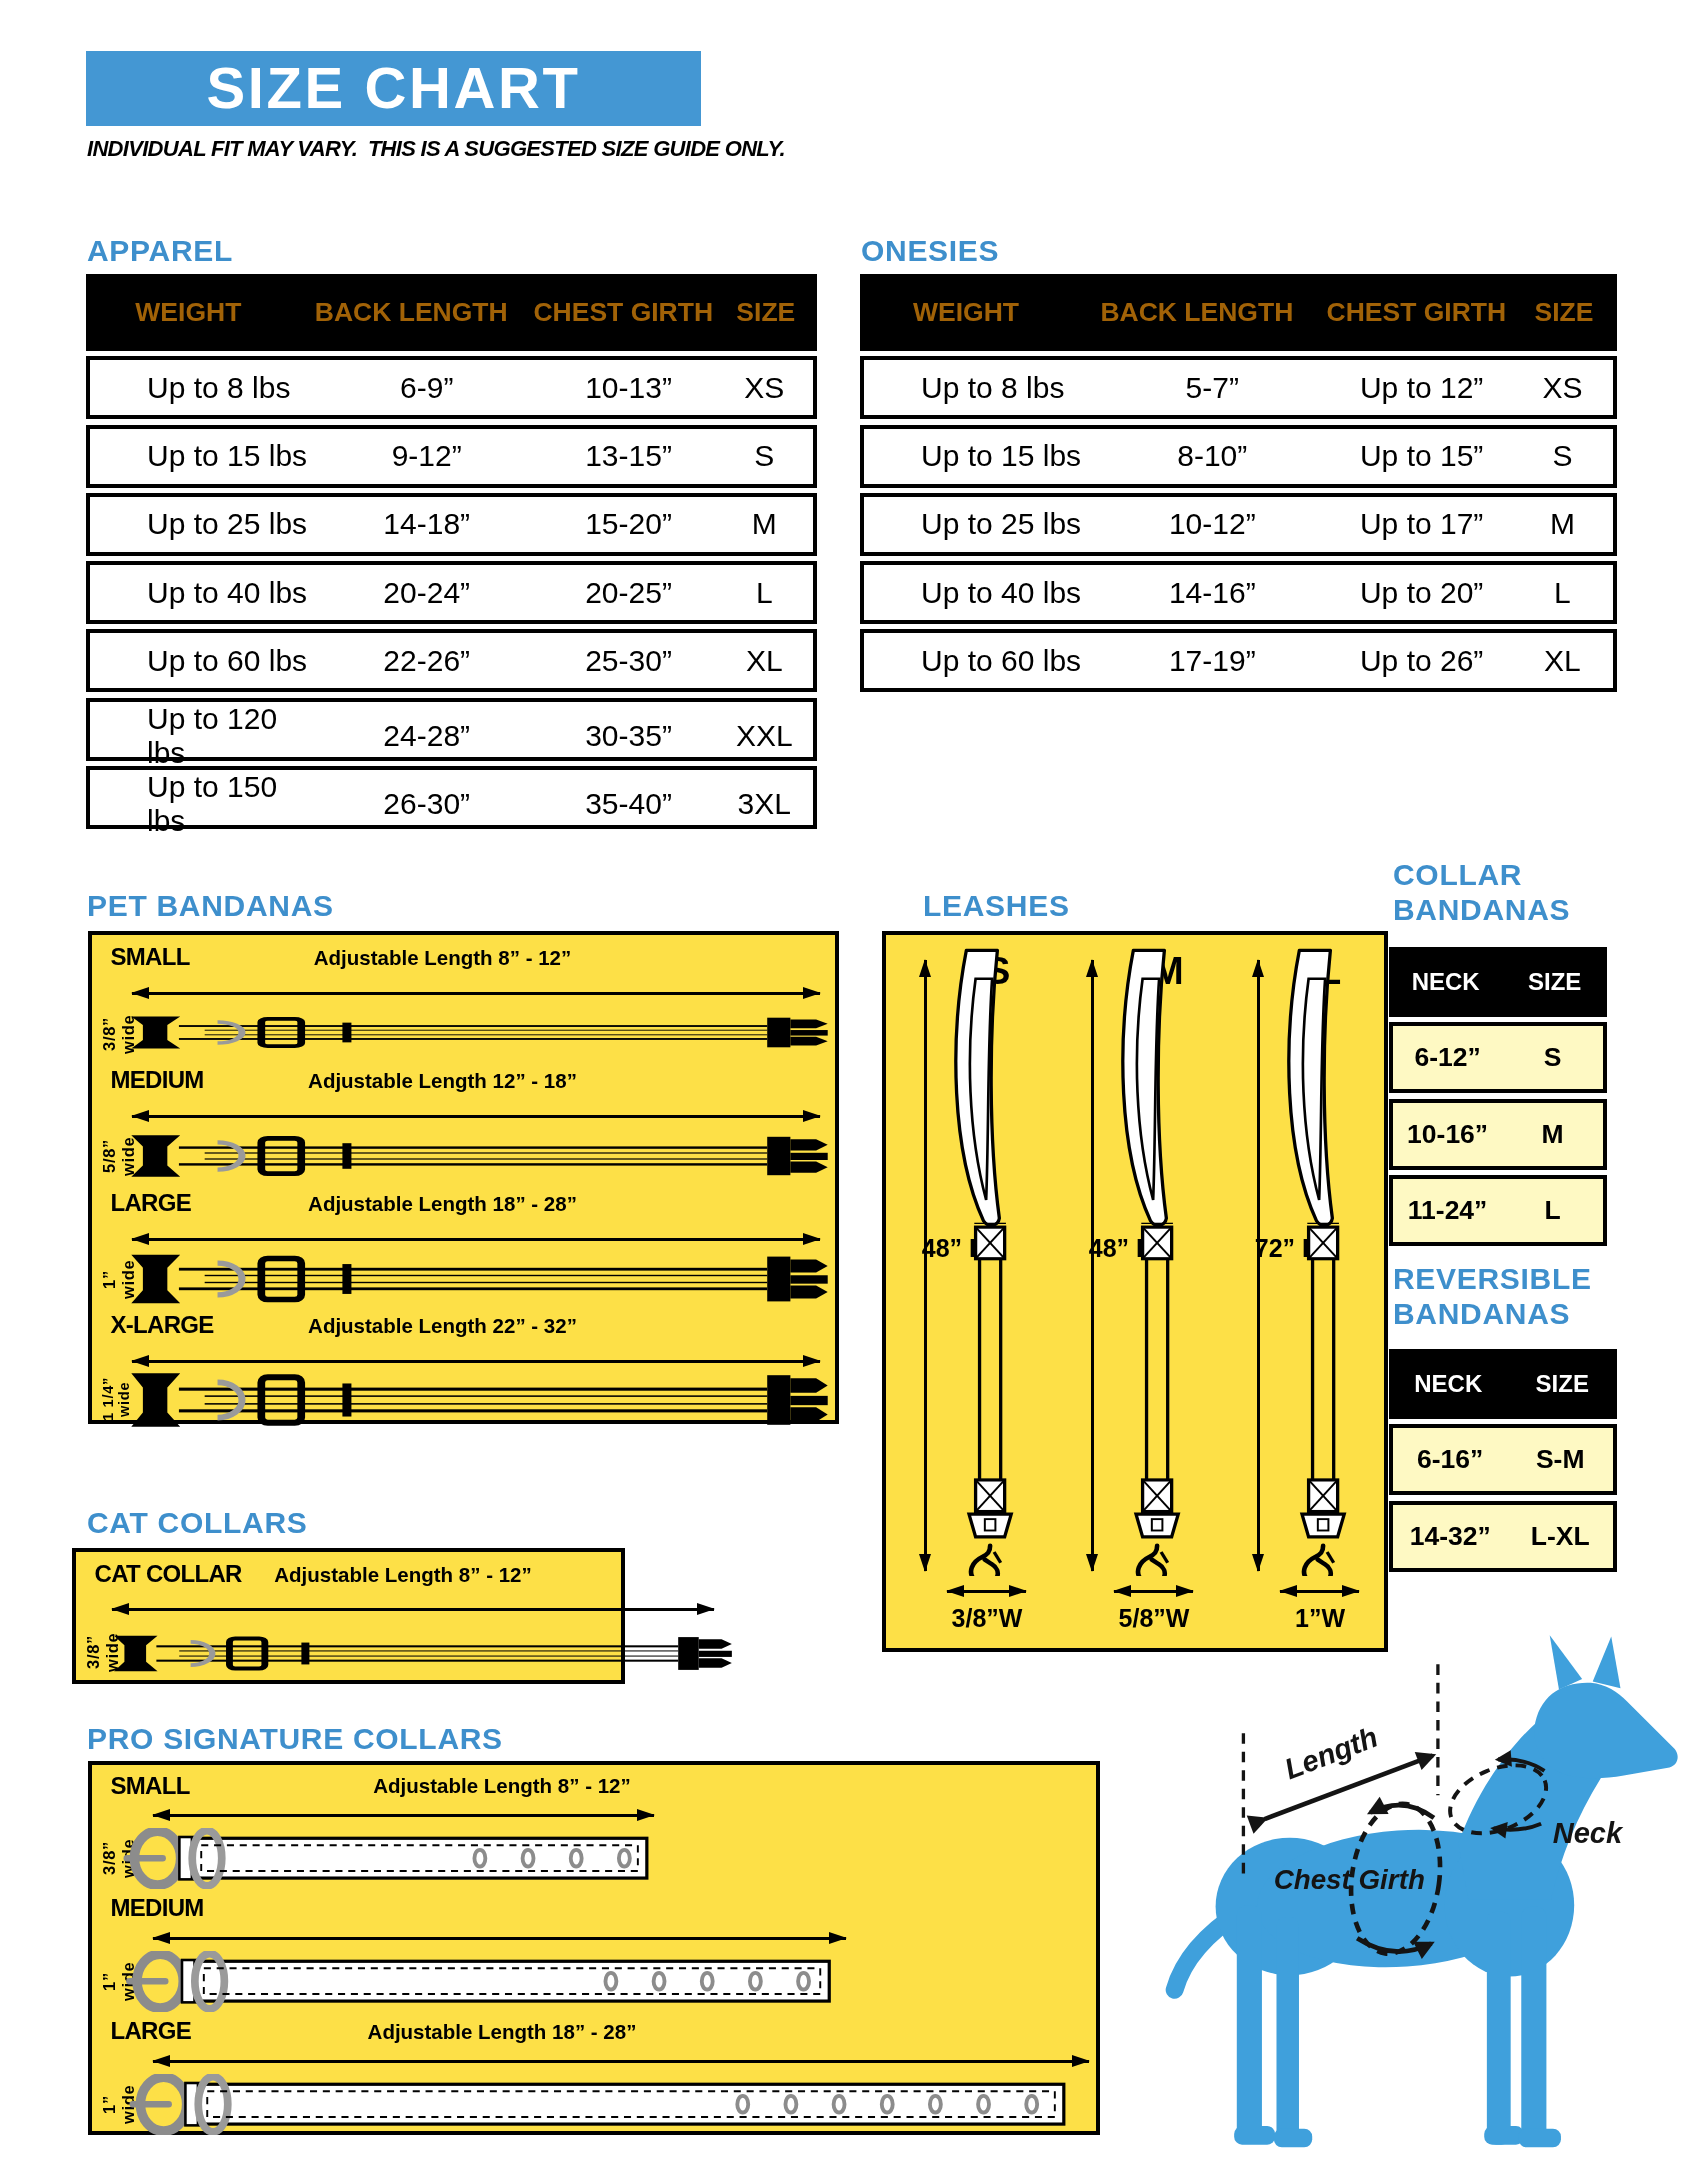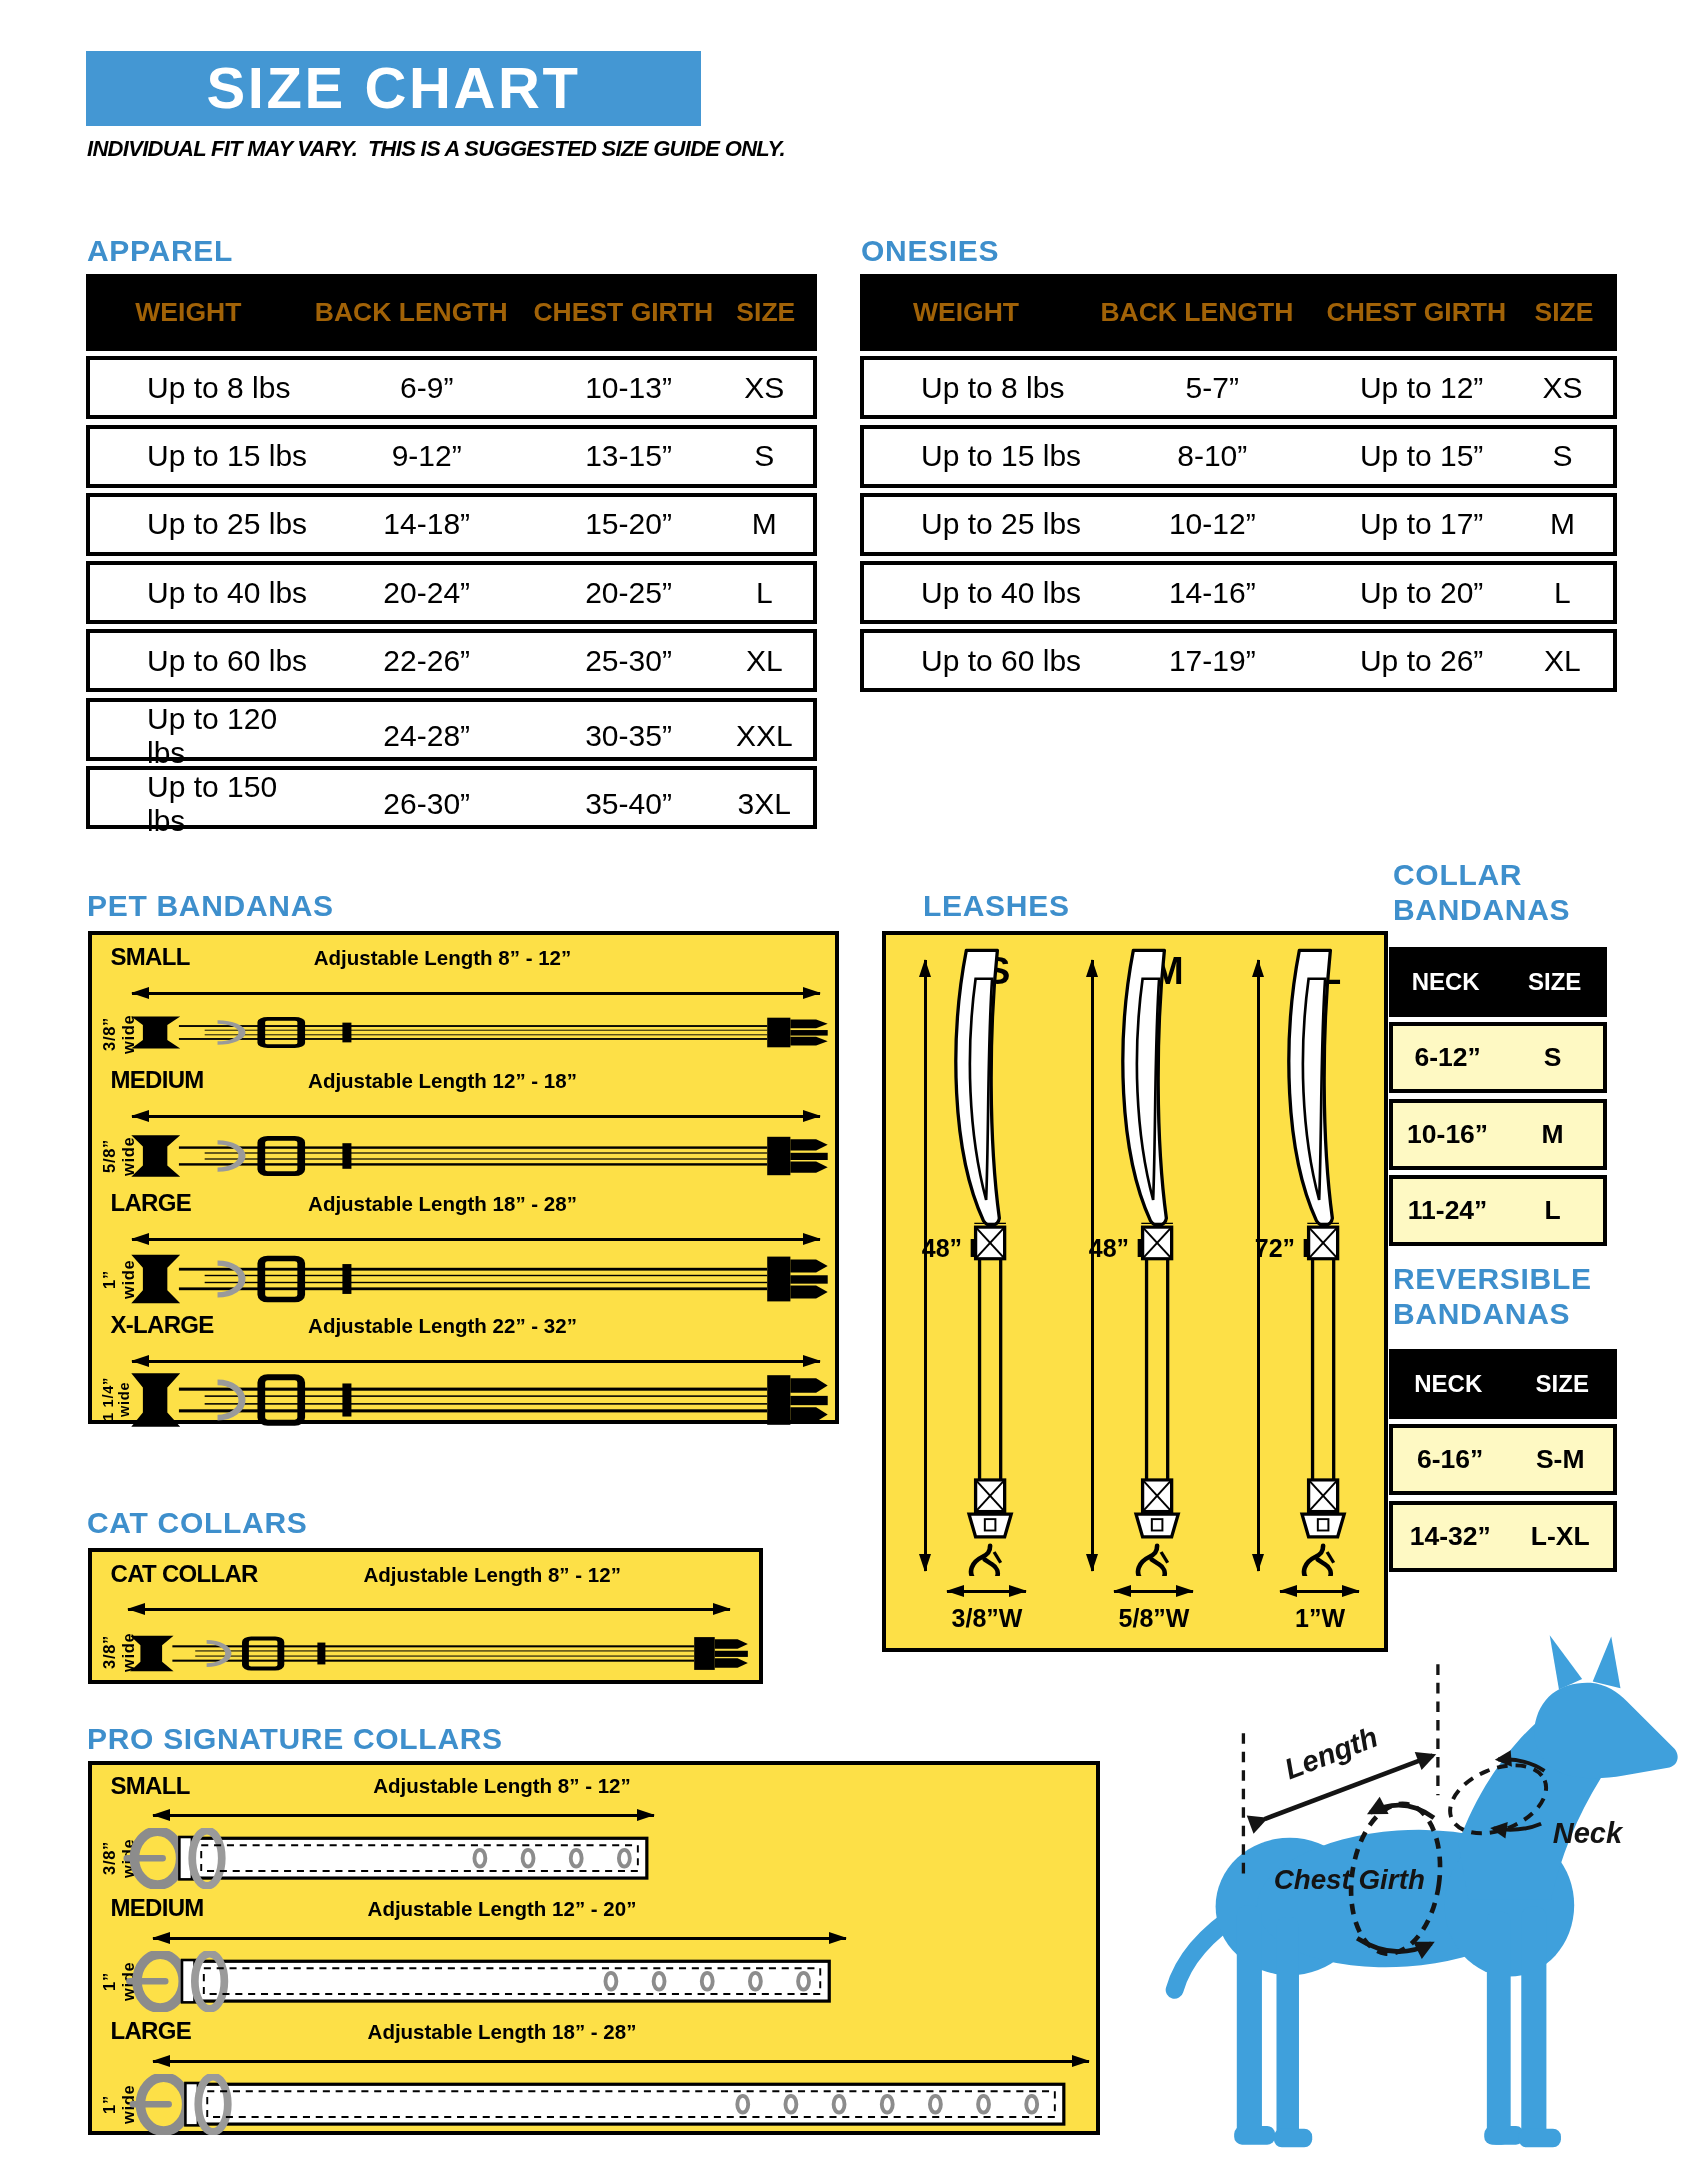--- a/index.html
+++ b/index.html
@@ -315,21 +315,21 @@
         <div>6-16”</div>
         <div>S-M</div>
       </div>
     <div class="bd-row">
         <div>14-32”</div>
         <div>L-XL</div>
       </div>
   </div>
 
   <div class="sec-title" style="left:87px;top:1505px;">CAT COLLARS</div>
-  <div class="diagram-box" style="left:88px;top:1548px;width:675px;height:136px;">
+  <div class="diagram-box" style="left:72px;top:1548px;width:553px;height:136px;">
     <div class="cr-name" style="top:8px;">CAT COLLAR</div>
     <div class="cr-len" style="left:20%;width:80%;top:10.6px;">Adjustable Length 8” - 12”</div>
     <div class="harrow" style="left:36px;width:602px;top:56px;"></div>
     <div class="cr-wide" style="top:74px;height:52px;">3/8” wide</div>
     <svg class="cr-svg" style="left:29px;top:81px;" width="628" height="41" viewBox="0 0 1100 120" preserveAspectRatio="none">
         <use href="#collar"></use>
       </svg>
   </div>
 
   <div class="sec-title" style="left:87px;top:1721px;">PRO SIGNATURE COLLARS</div>
@@ -349,21 +349,20 @@
         <rect x="126" y="27" width="680" height="40" fill="none" stroke="#000" stroke-width="3" stroke-dasharray="11 9"></rect>
         <ellipse cx="560" cy="47" rx="8.5" ry="13" fill="#fff" stroke="#8c8c8c" stroke-width="6"></ellipse>
         <ellipse cx="635" cy="47" rx="8.5" ry="13" fill="#fff" stroke="#8c8c8c" stroke-width="6"></ellipse>
         <ellipse cx="710" cy="47" rx="8.5" ry="13" fill="#fff" stroke="#8c8c8c" stroke-width="6"></ellipse>
         <ellipse cx="785" cy="47" rx="8.5" ry="13" fill="#fff" stroke="#8c8c8c" stroke-width="6"></ellipse>
       </svg>
     </div>
 
     <div class="collar-row" style="top:128px;height:120px;">
       <div class="cr-name" style="top:1.3px;">MEDIUM</div>
-      <div class="cr-len" style="left:0;width:820px;top:4px;">Adjustable Length 12” - 20”</div>
       <div class="harrow" style="left:61px;width:693px;top:44px;"></div>
       <div class="cr-wide" style="top:58px;height:61px;">1” wide</div>
       <svg class="cr-svg" style="left:20px;top:58px;" width="741" height="61" viewBox="0 0 1120 95">
         <line x1="10" y1="47" x2="66" y2="47" stroke="#8c8c8c" stroke-width="10" stroke-linecap="round"></line>
         <ellipse cx="58" cy="47" rx="36" ry="42" fill="none" stroke="#8c8c8c" stroke-width="15"></ellipse>
         <rect x="92" y="14" width="22" height="66" fill="#fff" stroke="#000" stroke-width="4"></rect>
         <rect x="112" y="16" width="988" height="62" fill="#fff" stroke="#000" stroke-width="5"></rect>
         <ellipse cx="135" cy="47" rx="23" ry="43" fill="none" stroke="#9a9a9a" stroke-width="12"></ellipse>
         <rect x="126" y="27" width="960" height="40" fill="none" stroke="#000" stroke-width="3" stroke-dasharray="11 9"></rect>
         <ellipse cx="760" cy="47" rx="8.5" ry="13" fill="#fff" stroke="#8c8c8c" stroke-width="6"></ellipse>

